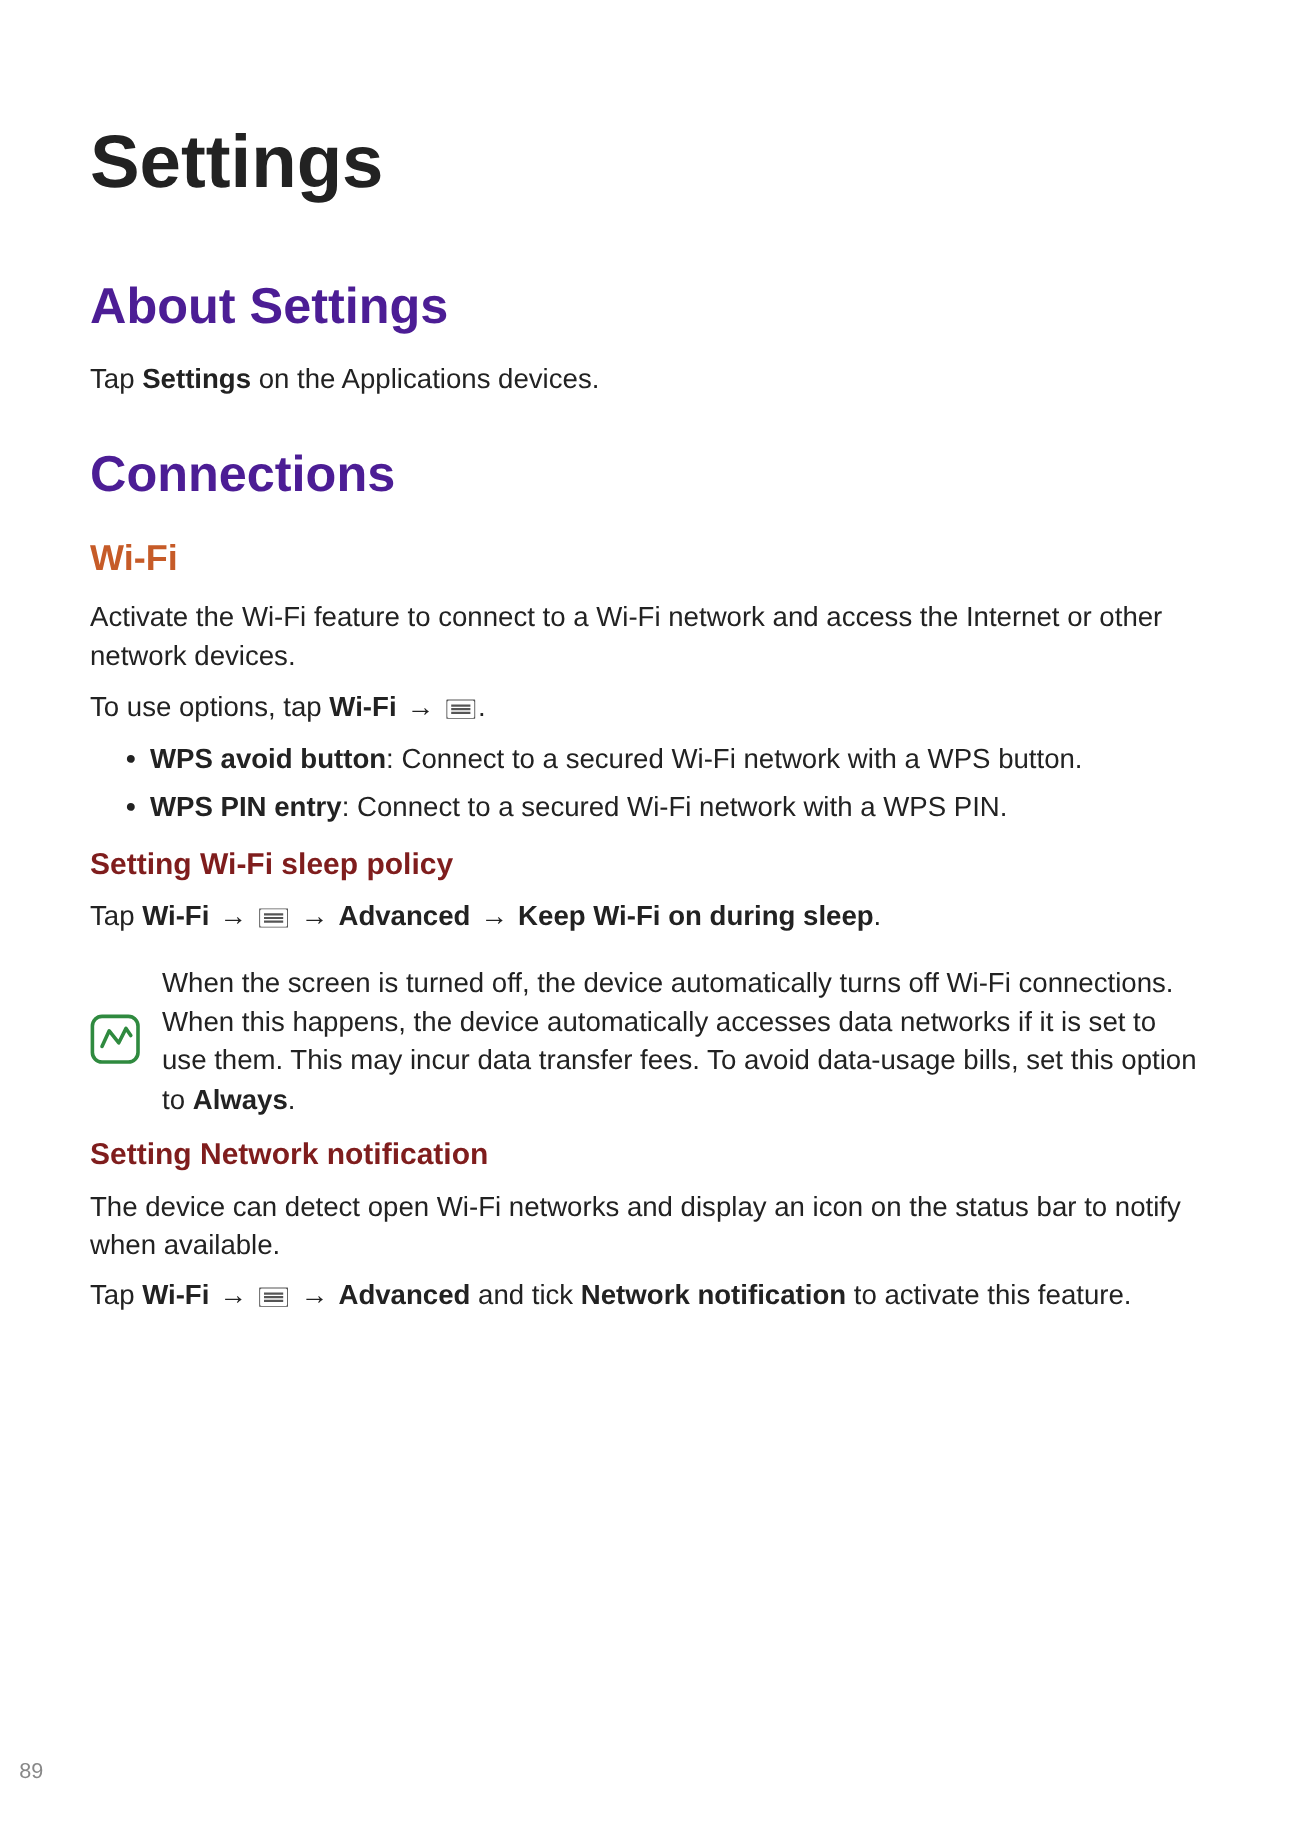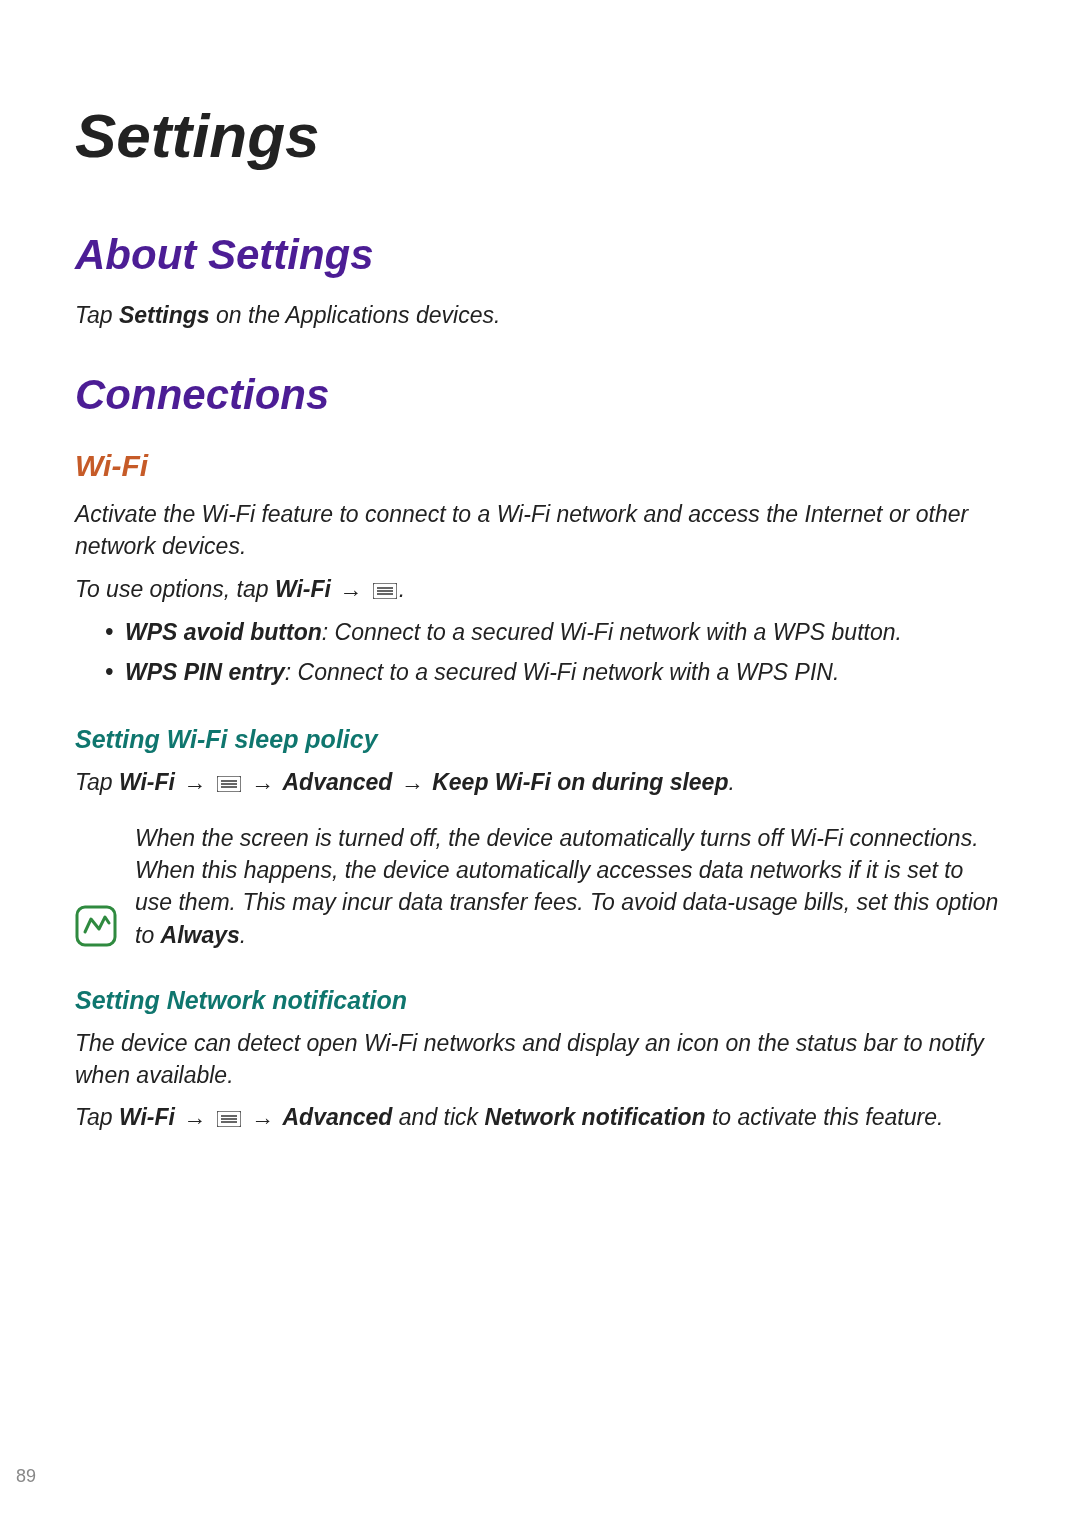--- a/index.html
+++ b/index.html
@@ -8,21 +8,20 @@
     background: #fff;
     font-family: "Segoe UI", "Helvetica Neue", Arial, sans-serif;
     color: #222;
     width: 1080px;
     height: 1527px;
     box-sizing: border-box;
     position: relative;
   }
   .page {
     padding: 100px 75px 0 75px;
-    font-style: italic;
   }
   h1.title {
     font-size: 62px;
     font-weight: 700;
     margin: 0 0 60px 0;
     color: #222;
   }
   h2.section {
     font-size: 42px;
     font-weight: 700;
@@ -31,22 +30,22 @@
   }
   h3.subsection {
     font-size: 30px;
     font-weight: 700;
     color: #c65b28;
     margin: 30px 0 15px 0;
   }
   h4.subsub {
     font-size: 25px;
     font-weight: 700;
-    color: #0f766e;
-    margin: 35px 0 12px 0;
+    color: #7f1d1d;
+    margin: 16px 0 12px 0;
   }
   p.body {
     font-size: 23px;
     line-height: 1.4;
     margin: 8px 0 10px 0;
     color: #222;
   }
   .bold { font-weight: 700; }
   ul.bullets {
     list-style: none;
@@ -74,21 +73,21 @@
   }
   .menu-icon {
     display: inline-block;
     width: 24px;
     height: 16px;
     vertical-align: -2px;
     margin: 0 2px;
   }
   .note-row {
     display: flex;
-    align-items: flex-end;
+    align-items: center;
     gap: 18px;
     margin-top: 24px;
   }
   .note-icon {
     flex: 0 0 auto;
     margin-top: 2px;
   }
   .note-text {
     font-size: 23px;
     line-height: 1.4;

